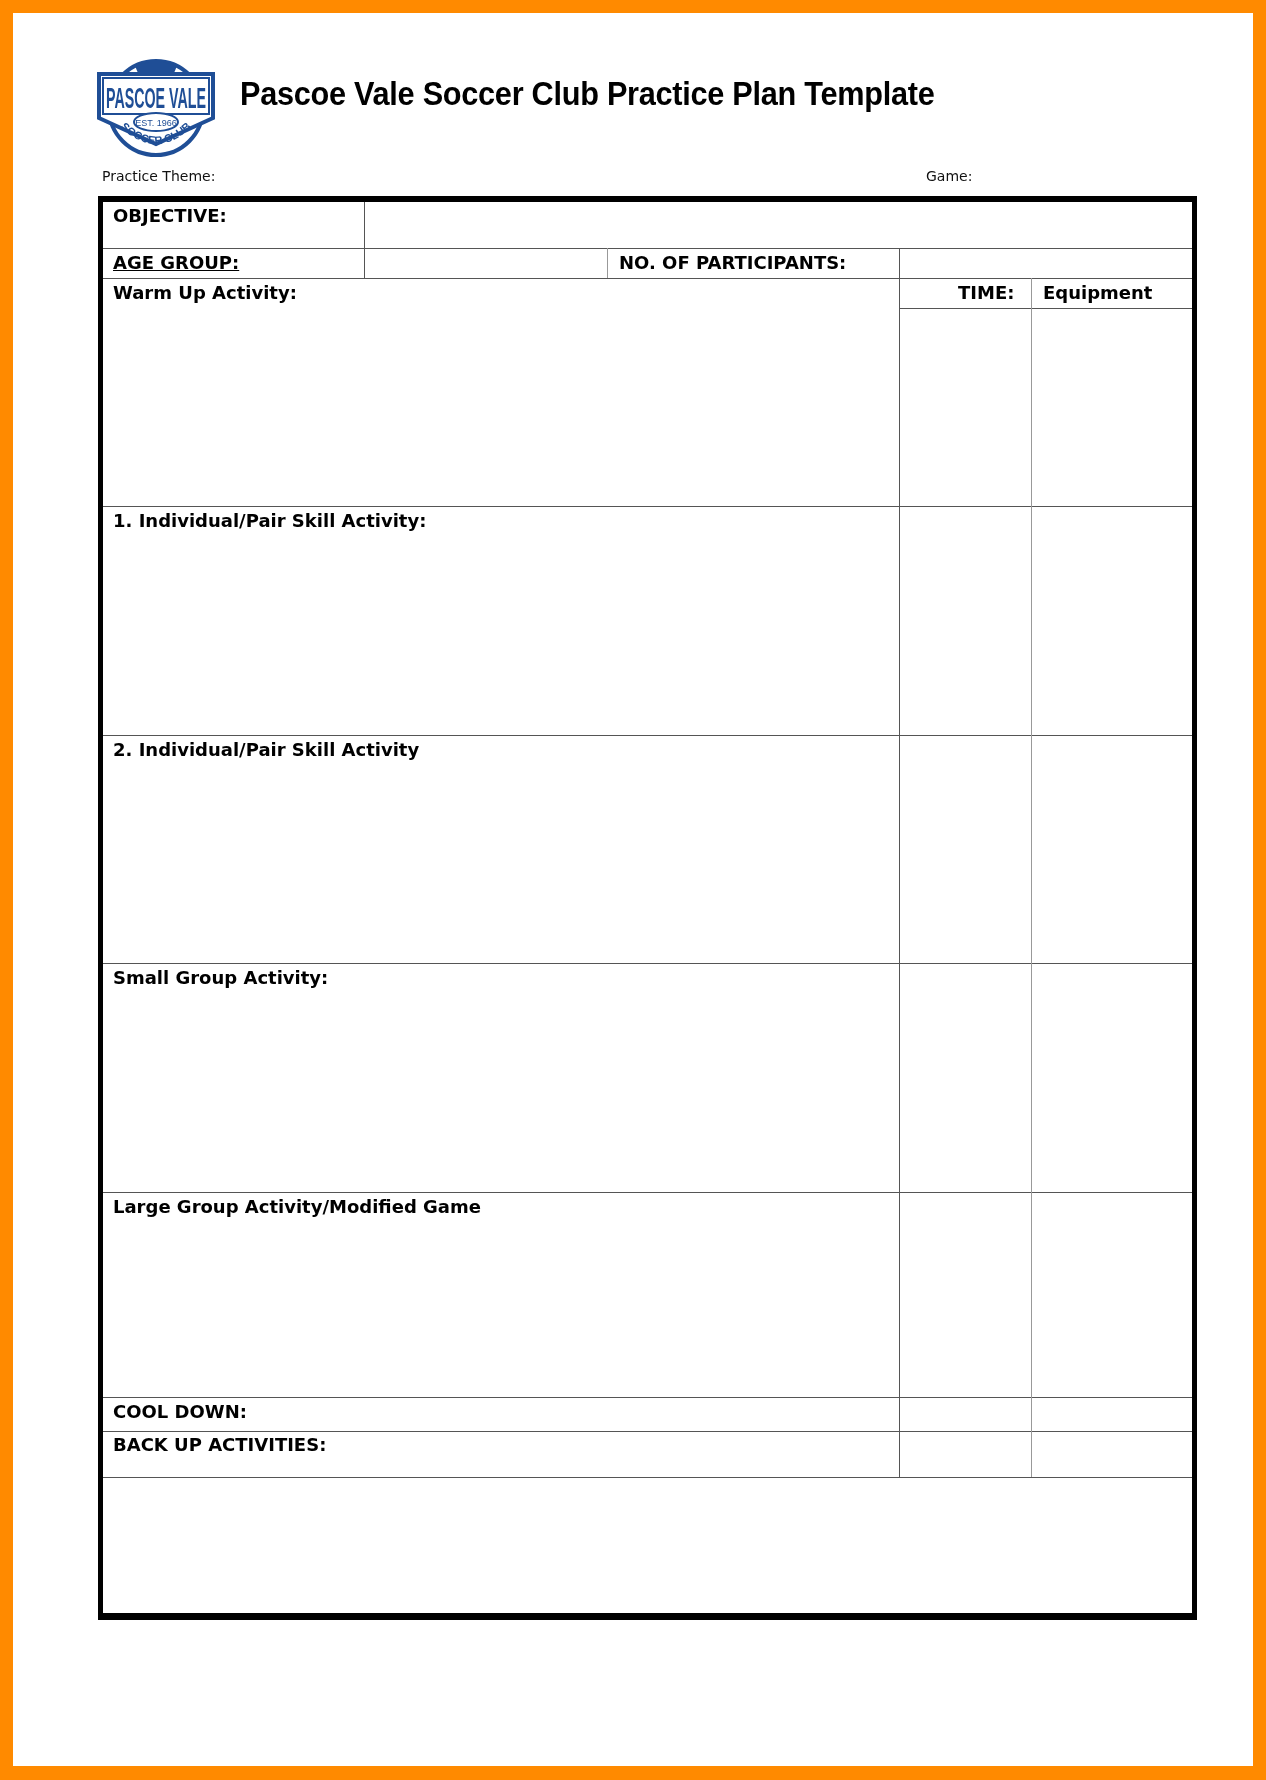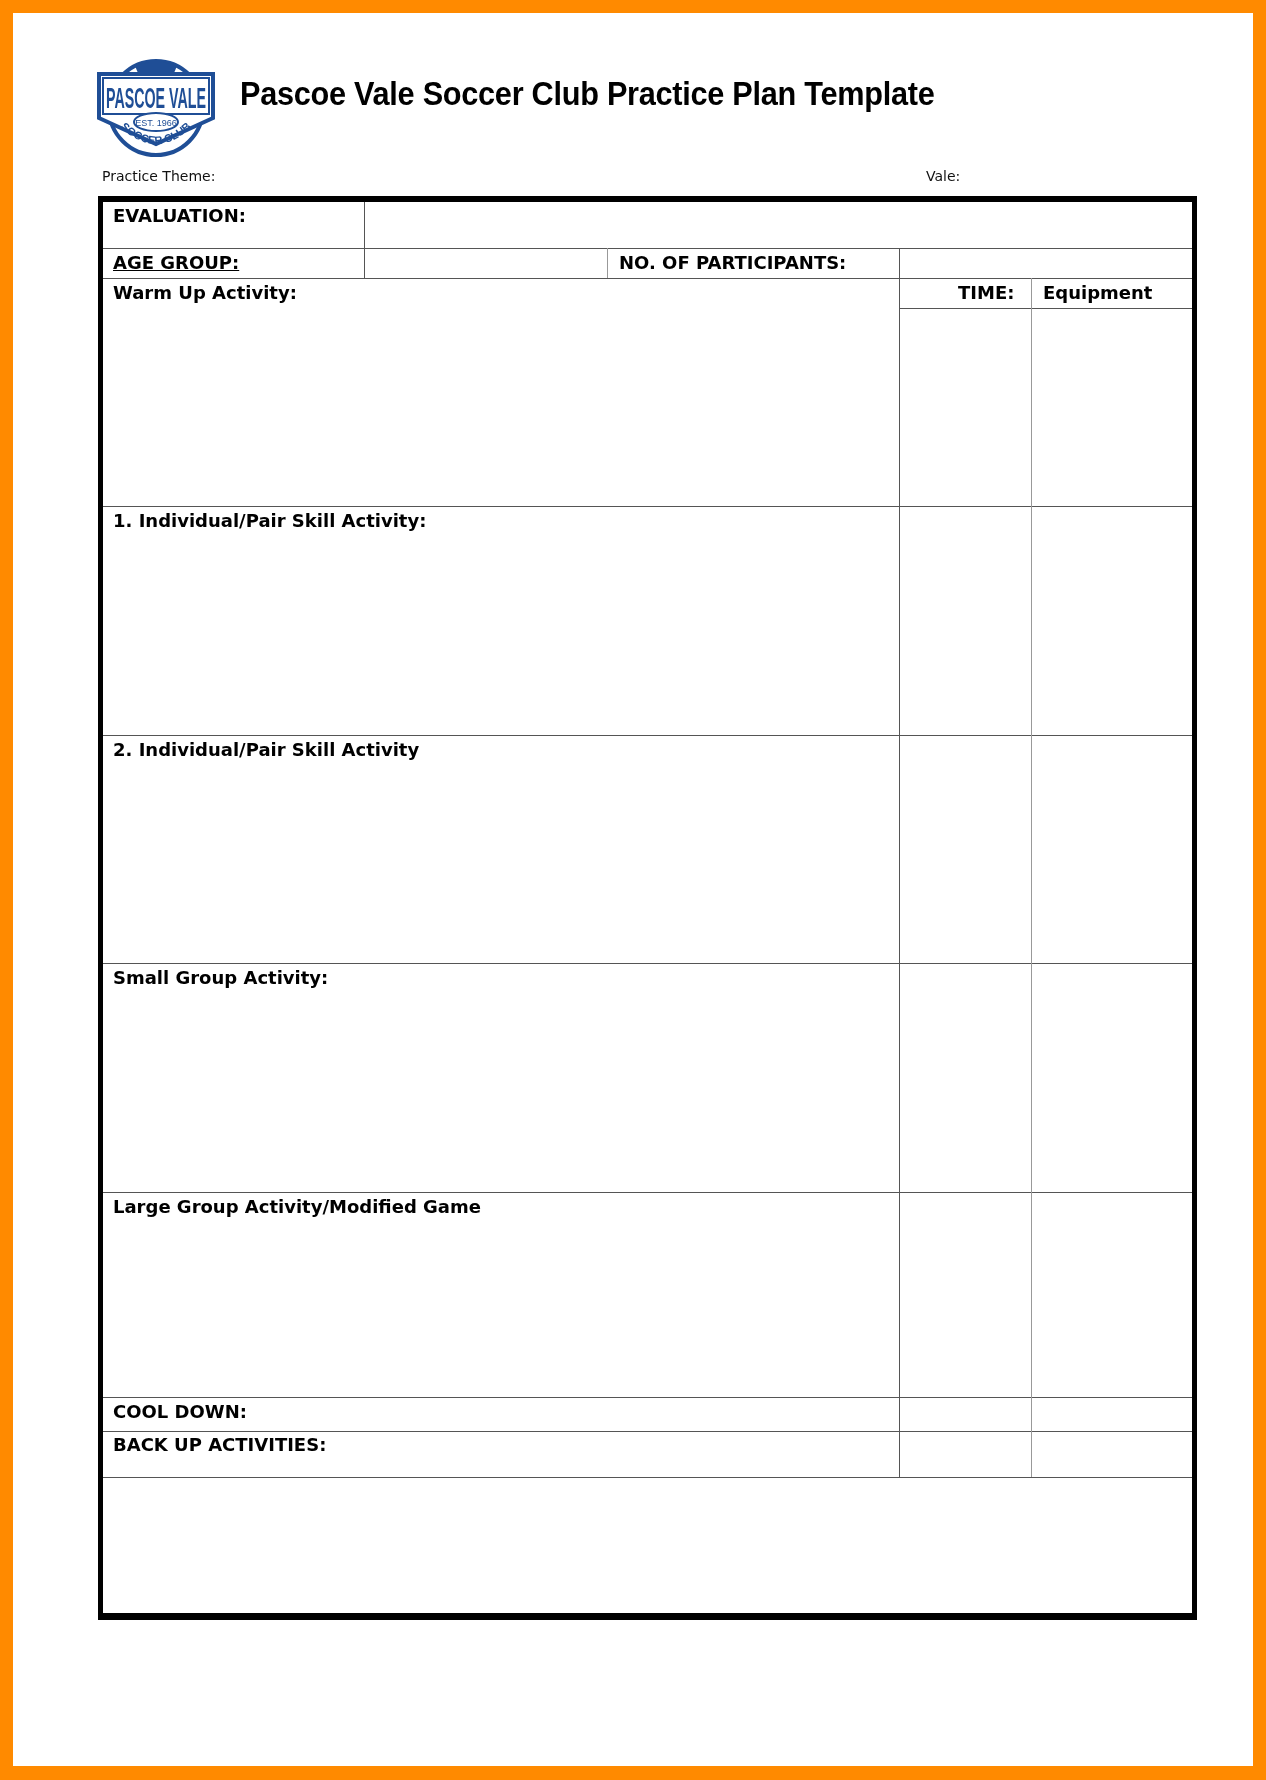--- a/index.html
+++ b/index.html
@@ -36,41 +36,41 @@
       <ellipse cx="59" cy="72" rx="22" ry="9" fill="#fff" stroke="#1F4E96" stroke-width="2"></ellipse>
       <text x="59" y="76" text-anchor="middle" font-family="Liberation Sans, sans-serif" font-size="9" fill="#1F4E96">EST. 1966</text>
       <path id="arc" d="M22 76 Q59 112 96 76" fill="none"></path>
       <text font-family="Liberation Sans, sans-serif" font-size="11" font-weight="bold" fill="#1F4E96"><textPath href="#arc" startOffset="50%" text-anchor="middle">SOCCER CLUB</textPath></text>
     </svg>
   </div>
 
   <div class="abs title">Pascoe Vale Soccer Club Practice Plan Template</div>
 
   <div class="abs meta theme">Practice Theme:</div>
-  <div class="abs meta date">Vale:</div>
+  <div class="abs meta date">Game:</div>
 
   <div class="abs tbl">
 
     <div class="hl" style="left:0; width:1089px; top:46px;"></div>
     <div class="hl" style="left:0; width:1089px; top:76px;"></div>
     <div class="hl" style="left:796px; width:293px; top:106px;"></div>
     <div class="hl" style="left:0; width:1089px; top:304px;"></div>
     <div class="hl" style="left:0; width:1089px; top:533px;"></div>
     <div class="hl" style="left:0; width:1089px; top:761px;"></div>
     <div class="hl" style="left:0; width:1089px; top:990px;"></div>
     <div class="hl" style="left:0; width:1089px; top:1195px;"></div>
     <div class="hl" style="left:0; width:1089px; top:1229px;"></div>
     <div class="hl" style="left:0; width:1089px; top:1275px;"></div>
 
     <div class="vl" style="left:261px; top:0; height:76px;"></div>
     <div class="vl light" style="left:504px; top:46px; height:30px;"></div>
     <div class="vl" style="left:796px; top:46px; height:1229px;"></div>
     <div class="vl light" style="left:928px; top:76px; height:1199px;"></div>
 
-    <div class="lbl" style="left:10px; top:3px;">EVALUATION:</div>
+    <div class="lbl" style="left:10px; top:3px;">OBJECTIVE:</div>
     <div class="lbl" style="left:263px; top:0; width:826px; height:46px; position:absolute;"></div>
 
     <div class="lbl" style="left:10px; top:50px;text-decoration:underline;">AGE GROUP:</div>
     <div style="position:absolute; left:263px; top:47px; width:240px; height:29px;"></div>
     <div class="lbl" style="left:516px; top:50px;">NO. OF PARTICIPANTS:</div>
     <div style="position:absolute; left:798px; top:47px; width:291px; height:29px;"></div>
 
     <div class="lbl" style="left:807px; top:80px;margin-left:48px;">TIME:</div>
     <div class="lbl" style="left:940px; top:80px;">Equipment</div>
 

